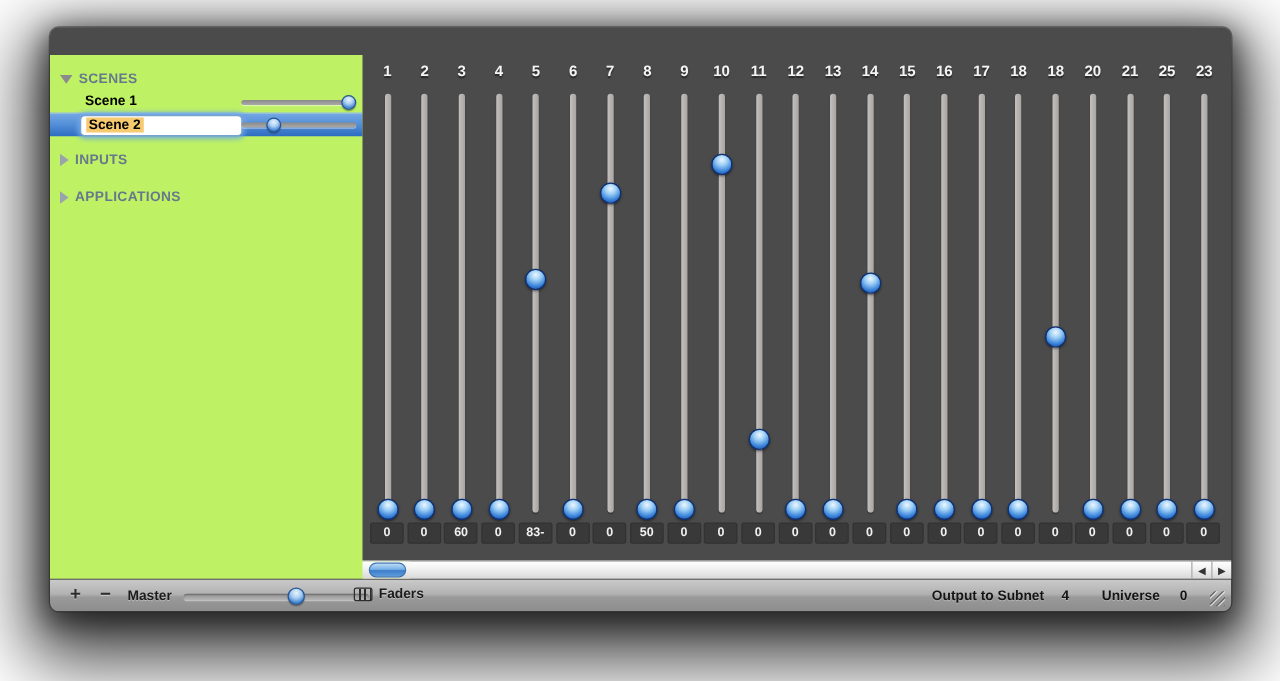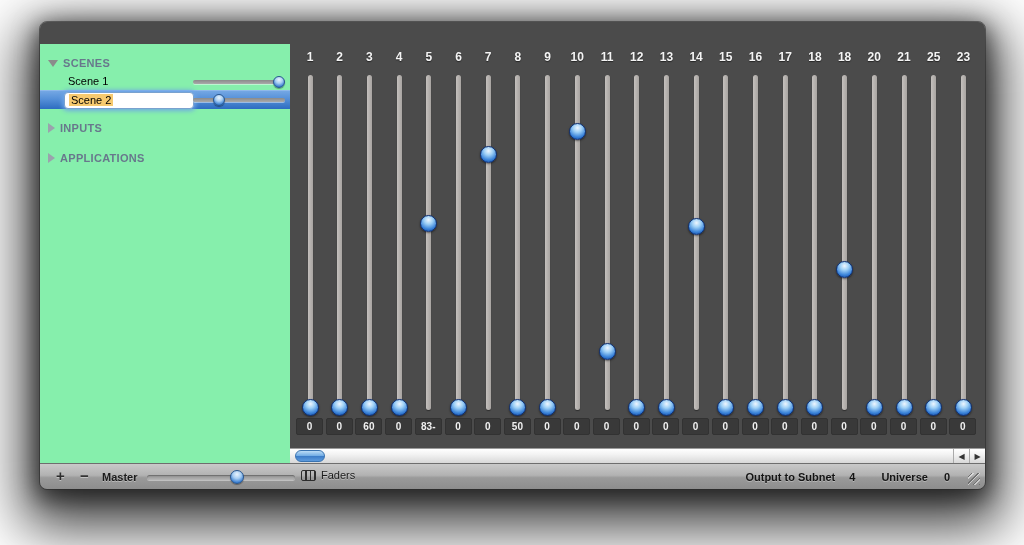--- a/index.html
+++ b/index.html
@@ -26,21 +26,21 @@
   .light.red{background:radial-gradient(circle at 50% 30%,#f49d92 0%,#dd4f43 45%,#b4281f 100%);border:1px solid #9a2019;}
   .light.yellow{background:radial-gradient(circle at 50% 30%,#fbe2a2 0%,#eebb45 45%,#cd8f1e 100%);border:1px solid #a87716;}
   .light.green{background:radial-gradient(circle at 50% 30%,#c4eb9d 0%,#84c94e 45%,#56982a 100%);border:1px solid #4d8423;}
   .title{
     position:absolute;left:0;right:0;top:0;height:22px;line-height:22px;text-align:center;
     font-size:13px;color:#222;text-shadow:0 1px 0 rgba(255,255,255,.55);
   }
   
   .sidebar{
     position:absolute;left:0;top:22px;width:288px;height:419px;
-    background:#86efac;border-right:1px solid #85909c;box-sizing:border-box;
+    background:#bef264;border-right:1px solid #85909c;box-sizing:border-box;
   }
   .group-header{position:absolute;left:8px;height:14px;display:flex;align-items:center;gap:5px;
     font-size:11px;font-weight:bold;color:#68788c;letter-spacing:.3px;}
   .tri{width:0;height:0;display:inline-block;}
   .tri.down{border-left:5px solid transparent;border-right:5px solid transparent;border-top:7px solid #8b8b8b;}
   .tri.right{border-top:5px solid transparent;border-bottom:5px solid transparent;border-left:7px solid #9aa3ad;}
   .scene-row{position:absolute;left:0;width:250px;height:16px;font-size:11px;color:#000;}
   .scene-label{position:absolute;left:28px;top:1px;}
   .scene-row.selected{
     height:19px;
@@ -90,22 +90,22 @@
     border-top:1px solid #6e6e6e;border-radius:0 0 7px 7px;box-sizing:border-box;
   }
   .bb-btn{position:absolute;top:3px;font-size:15px;font-weight:bold;color:#2d2d2d;cursor:default;
     text-shadow:0 1px 0 rgba(255,255,255,.4);}
   .bb-label{position:absolute;top:7px;font-size:11px;font-weight:bold;color:#1c1c1c;
     text-shadow:0 1px 0 rgba(255,255,255,.35);text-align:center;}
   .master-slider{position:absolute;left:107px;top:6px;width:148px;height:14px;}
   .master-slider .htrack{top:5px;height:5px;border-radius:2.5px;
     background:linear-gradient(180deg,#8e8e8e,#b6b6b6);box-shadow:inset 0 1px 1px rgba(0,0,0,.25),0 1px 0 rgba(255,255,255,.4);}
   .master-slider .hthumb{width:14px;height:14px;}
-  .faders-btn{position:absolute;left:261px;top:5px;display:flex;align-items:center;gap:5px;
-    font-size:11px;font-weight:normal;color:#1c1c1c;text-shadow:0 1px 0 rgba(255,255,255,.35);}
+  .faders-btn{position:absolute;left:243px;top:5px;display:flex;align-items:center;gap:5px;
+    font-size:11px;font-weight:bold;color:#1c1c1c;text-shadow:0 1px 0 rgba(255,255,255,.35);}
   .grid-icon{width:15px;height:11px;border:1.5px solid #2d2d2d;border-radius:2px;box-sizing:border-box;
     background:repeating-linear-gradient(90deg,transparent 0 3px,#2d2d2d 3px 4.5px);}
   .right-status{position:absolute;right:35px;top:7px;font-size:11px;font-weight:bold;color:#141414;
     text-shadow:0 1px 0 rgba(255,255,255,.3);display:flex;align-items:center;}
   .right-status .gap-a{margin-left:14px;}
   .right-status .gap-b{margin-left:26px;}
   .right-status .gap-c{margin-left:16px;}
   .resize-grip{position:absolute;right:5px;bottom:4px;width:12px;height:12px;
     background:repeating-linear-gradient(135deg,transparent 0 2.5px,#6f6f6f 2.5px 3.5px,rgba(255,255,255,.5) 3.5px 4.5px);}
 </style>
@@ -114,29 +114,29 @@
 
 <div class="window">
 
 
   <div class="sidebar">
     <div class="group-header" style="top:12px;">
       <span class="tri down"></span>
       <span>SCENES</span>
     </div>
 
-    <div class="scene-row" style="top:30px;">
+    <div class="scene-row" style="top:30px;font-weight:bold;">
       <span class="scene-label">Scene 1</span>
       <div class="hslider" style="left:153px;top:2px;width:92px;">
         <div class="htrack"></div>
         <div class="hthumb" id="s1thumb" style="left: calc(94% - 6px);"></div>
       </div>
     </div>
 
-    <div class="scene-row selected" style="top:46px;">
+    <div class="scene-row selected" style="top:46px;font-weight:bold;">
       <div class="edit-field">
         <span class="sel">Scene 2</span>
       </div>
       <div class="hslider" style="left:153px;top:3px;width:92px;">
         <div class="htrack"></div>
         <div class="hthumb" id="s2thumb" style="left: calc(28% - 6px);"></div>
       </div>
     </div>
 
     <div class="group-header" style="top:77px;">

